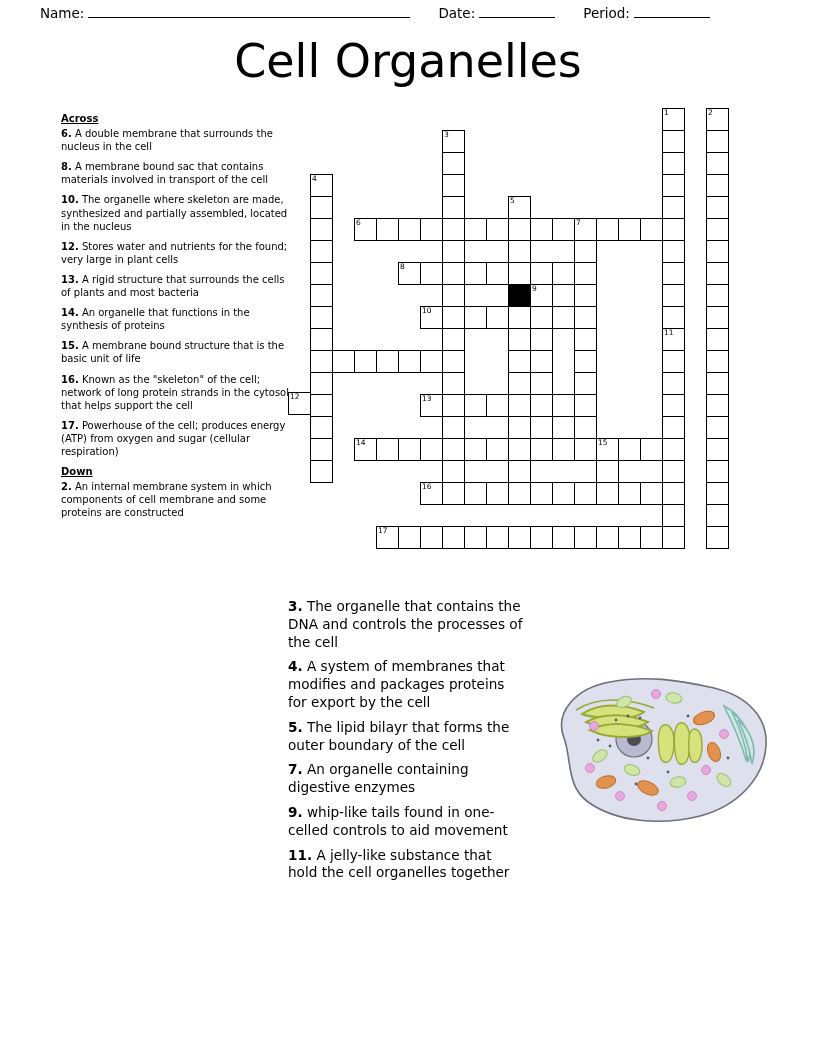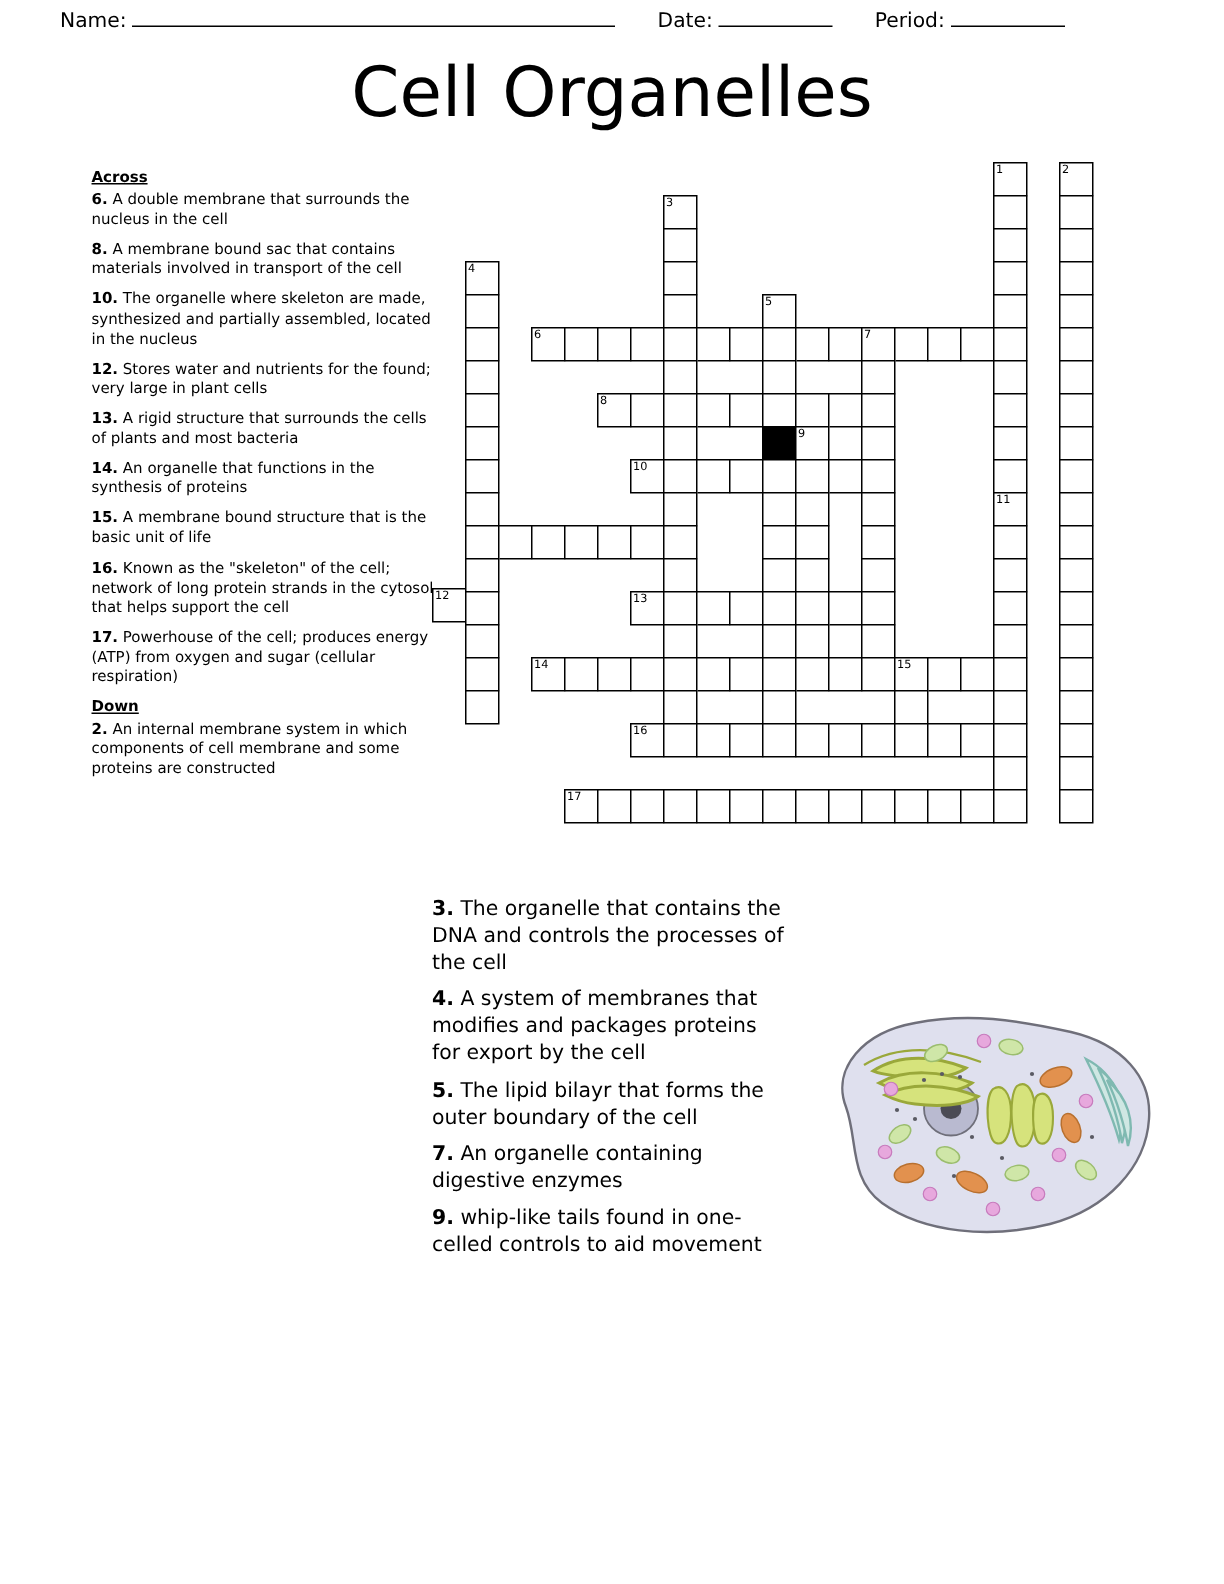--- a/index.html
+++ b/index.html
@@ -155,20 +155,21 @@
       </div>
   </div>
 
   <div class="clues-mid">
     <div id="down-list-mid">
         <div class="clue"><b>3.</b><span> The organelle that contains the DNA and controls the processes of the cell</span></div>
         <div class="clue"><b>4.</b><span> A system of membranes that modifies and packages proteins for export by the cell</span></div>
         <div class="clue"><b>5.</b><span> The lipid bilayr that forms the outer boundary of the cell</span></div>
         <div class="clue"><b>7.</b><span> An organelle containing digestive enzymes</span></div>
         <div class="clue"><b>9.</b><span> whip-like tails found in one-celled controls to aid movement</span></div>
+        <div class="clue"><b>11.</b><span> A jelly-like substance that hold the cell organelles together</span></div>
       </div>
   </div>
 
   <div id="grid">
       <div class="cell" style="left: 374px; top: 0px;">
         <span class="num">1</span>
       </div>
       <div class="cell" style="left: 418px; top: 0px;">
         <span class="num">2</span>
       </div>

